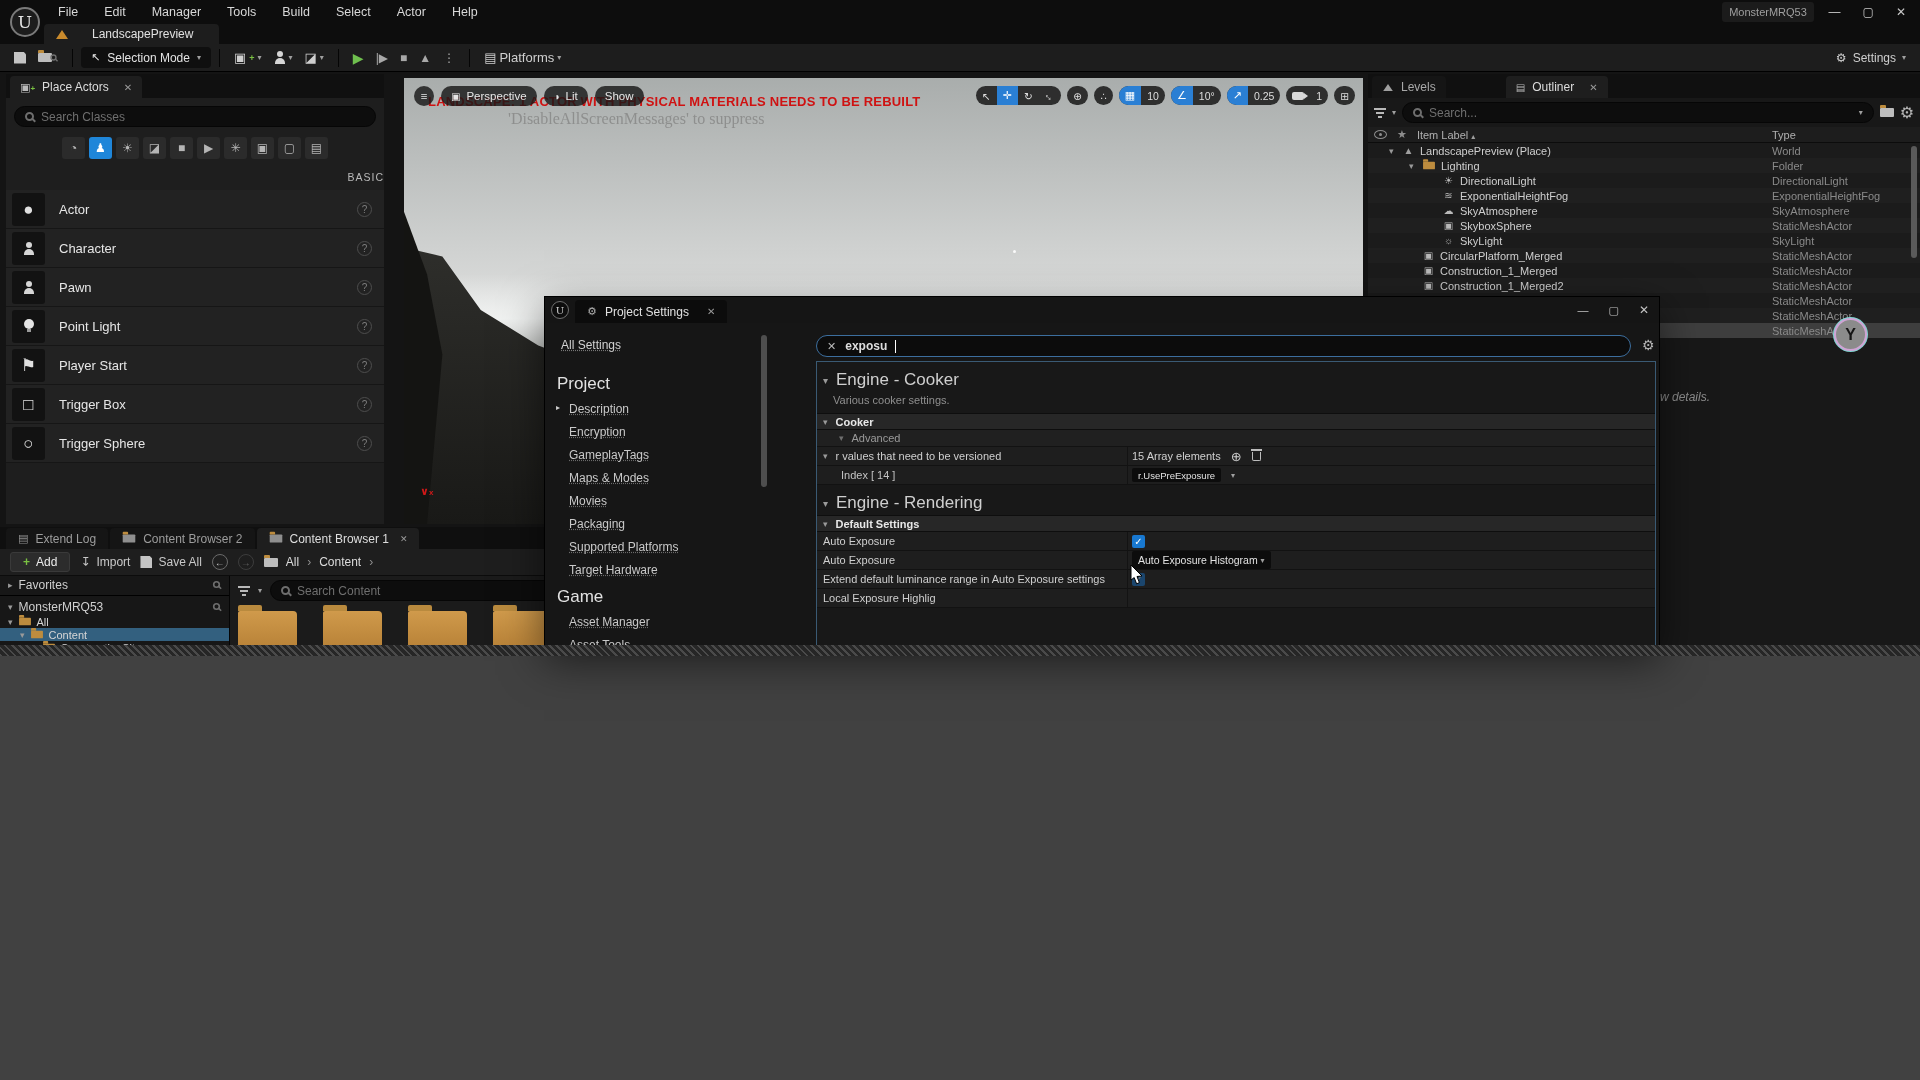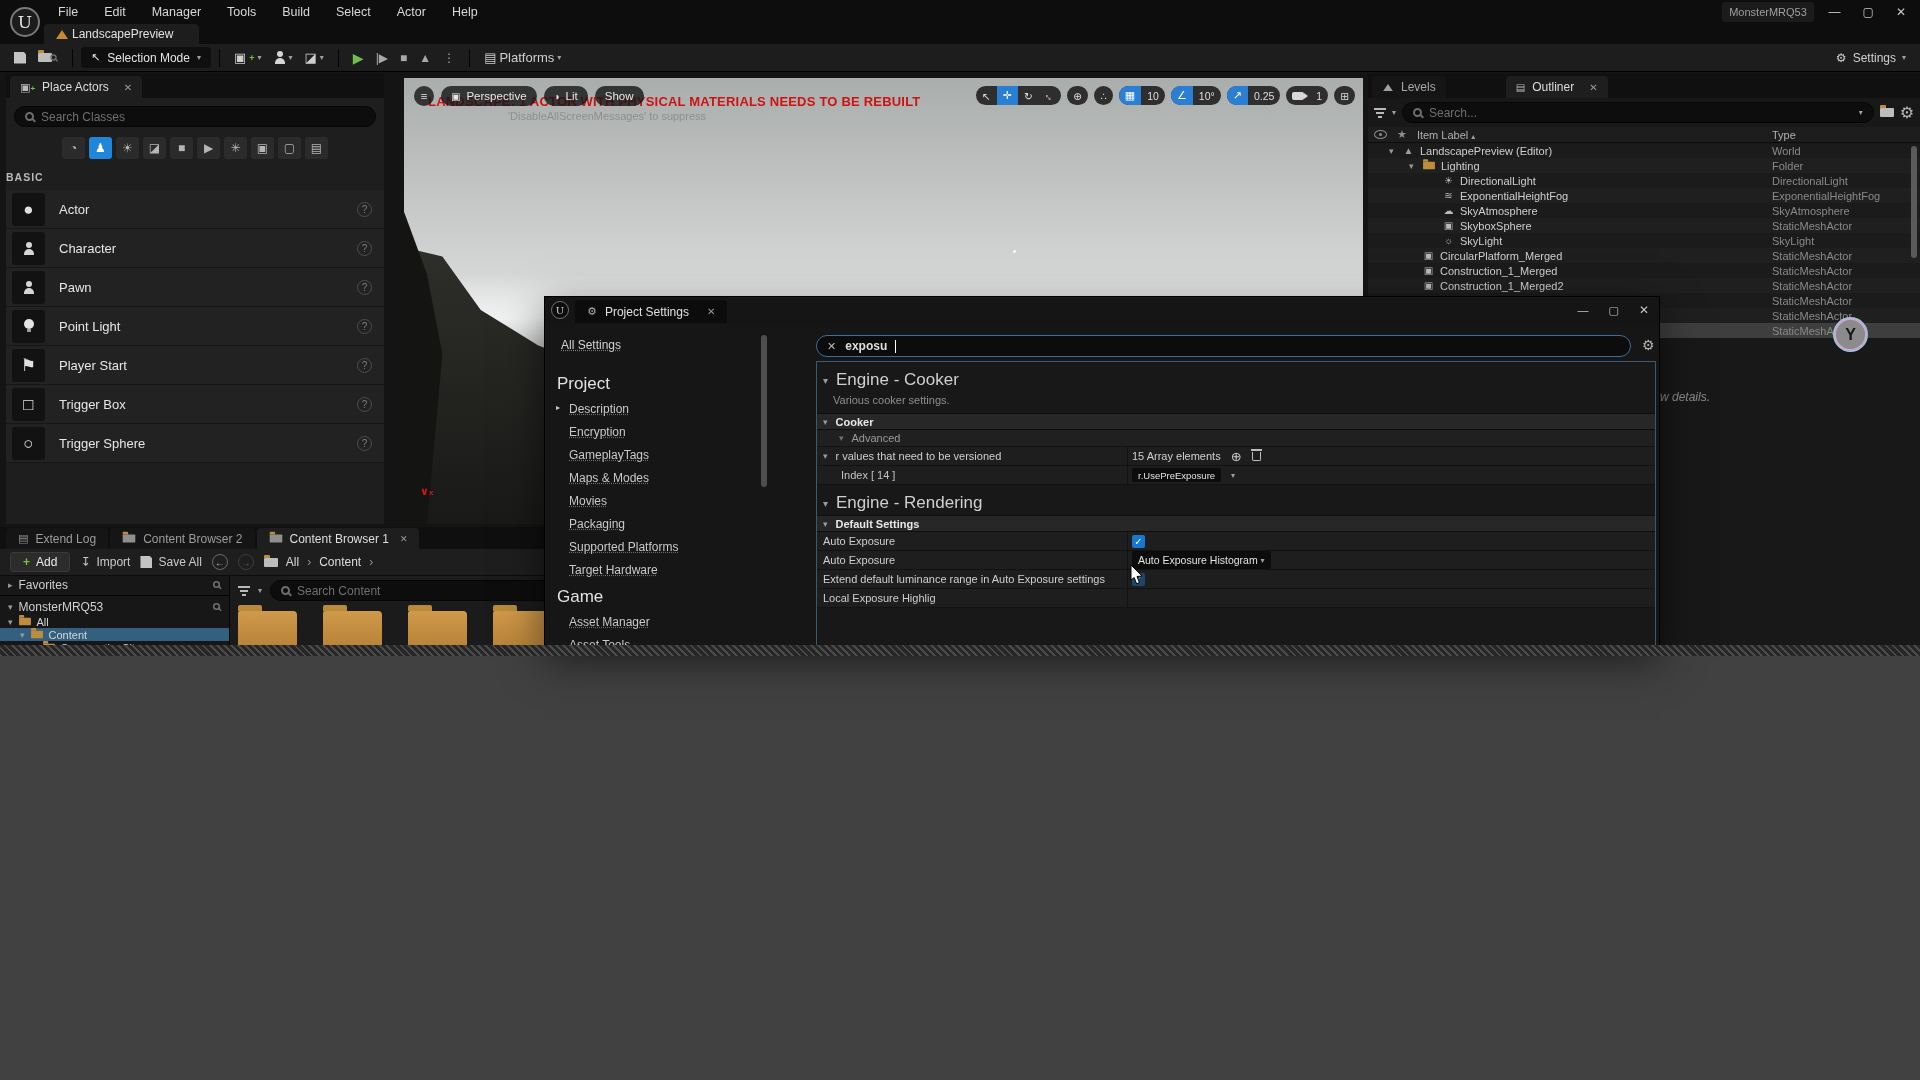--- a/index.html
+++ b/index.html
@@ -34,21 +34,21 @@
   .cam::after{content:"";position:absolute;right:-4px;top:1px;border-top:3px solid transparent;border-bottom:3px solid transparent;border-left:4px solid #d8d8d8;}
   input{background:transparent;border:none;outline:none;color:#dedede;font-family:inherit;font-size:12px;width:100%;}
   input::placeholder{color:#6f6f6f;}
 
   
   .titlebar{position:absolute;left:0;top:0;width:1920px;height:44px;background:#0d0d0d;}
   .ue-logo{position:absolute;left:10px;top:7px;width:30px;height:30px;border-radius:50%;background:#1c1c1c;border:2px solid #7a7a7a;color:#e2e2e2;font-family:"DejaVu Serif",serif;font-size:17px;display:flex;align-items:center;justify-content:center;}
   .menubar{position:absolute;left:50px;top:0;height:24px;display:flex;align-items:center;gap:26px;padding-left:8px;}
   .menu-item{font-size:12.5px;color:#d8d8d8;cursor:default;}
   .leveltab-row{position:absolute;left:44px;top:24px;height:20px;display:flex;}
-  .leveltab{display:flex;align-items:center;gap:4px;background:#1d1d1d;border-radius:4px 4px 0 0;padding:0 26px 0 12px;font-size:12px;color:#e0e0e0;height:20px;}
+  .leveltab{display:flex;align-items:center;gap:24px;background:#1d1d1d;border-radius:4px 4px 0 0;padding:0 26px 0 12px;font-size:12px;color:#e0e0e0;height:20px;}
   .project-pill{position:absolute;left:1722px;top:2px;width:92px;height:20px;background:#1b1b1b;border-radius:3px;color:#9f9f9f;font-size:11px;display:flex;align-items:center;justify-content:center;}
   .win-btns{position:absolute;right:6px;top:0;height:24px;display:flex;align-items:center;gap:22px;padding-right:8px;color:#c9c9c9;font-size:12px;}
 
   
   .toolbar{position:absolute;left:0;top:44px;width:1920px;height:28px;background:#1d1d1d;border-bottom:1px solid #000;display:flex;align-items:center;}
   .tb-sep{width:1px;height:18px;background:#050505;margin:0 8px;}
   .tb-icon{display:flex;align-items:center;gap:3px;padding:0 6px;color:#cfcfcf;font-size:13px;}
   .tb-caret{font-size:8px;color:#9f9f9f;}
   .mode-pill{display:flex;align-items:center;gap:7px;background:#0f0f0f;border-radius:4px;height:21px;padding:0 10px;font-size:12px;color:#e3e3e3;}
   .play{color:#6fbf4e;font-size:14px;}
@@ -60,35 +60,35 @@
   .ptab{display:flex;align-items:center;gap:7px;background:#1e1e1e;border-radius:4px 4px 0 0;height:22px;padding:0 10px;font-size:12px;color:#dcdcdc;}
   .ptab .tab-x{color:#9a9a9a;font-size:10px;margin-left:8px;}
   .search-pill{display:flex;align-items:center;gap:7px;background:#0d0d0d;border-radius:11px;height:21px;padding:0 10px;border:1px solid #060606;}
 
   
   .place-actors{position:absolute;left:6px;top:74px;width:378px;height:450px;background:#1e1e1e;}
   .pa-search{margin:8px 8px 6px 8px;align-items:center;}
   .pa-cats{display:flex;justify-content:center;gap:4px;padding:4px 0;}
   .cat-btn{width:23px;height:22px;border-radius:3px;background:#2b2b2b;display:flex;align-items:center;justify-content:center;color:#b5b5b5;font-size:12px;}
   .cat-btn.sel{background:#1f86d9;color:#fff;}
-  .pa-group{width:100%;text-align:left;font-size:10.5px;font-weight:bold;letter-spacing:1px;color:#b9b9b9;padding:8px 0 7px;}
+  .pa-group{width:100%;text-align:right;font-size:10.5px;font-weight:normal;letter-spacing:1px;color:#b9b9b9;padding:8px 0 7px;}
   .pa-row{display:flex;align-items:center;height:39px;background:#222222;border-bottom:1px solid #161616;position:relative;}
   .pa-tile{width:33px;height:33px;margin-left:6px;background:#121212;border-radius:3px;display:flex;align-items:center;justify-content:center;color:#e0e0e0;font-size:17px;}
   .pa-label{margin-left:14px;font-size:13px;color:#e6e6e6;}
   .pa-help{position:absolute;right:12px;width:15px;height:15px;border-radius:50%;border:1px solid #4d4d4d;color:#7d7d7d;font-size:10px;display:flex;align-items:center;justify-content:center;}
 
   
   .viewport{position:absolute;left:404px;top:78px;width:959px;height:446px;overflow:hidden;background:linear-gradient(#a9adac 0%,#cfd1d0 38%,#dddedd 52%,#b9bbb8 62%,#8f918e 72%,#6e706d 82%);}
   .vp-fog{position:absolute;left:0;top:44%;width:100%;height:18%;background:linear-gradient(rgba(255,255,255,0),rgba(244,246,245,.85) 55%,rgba(255,255,255,0));}
   .vp-structs{position:absolute;left:0;top:0;width:100%;height:100%;}
   .vp-structs div{position:absolute;background:#9a9d99;}
   .vp-terrain{position:absolute;left:0;top:0;width:100%;height:100%;background:linear-gradient(#3b3b37,#191917);clip-path:polygon(0 38%,4% 40%,8% 52%,14% 60%,24% 68%,38% 76%,55% 82%,75% 87%,100% 90%,100% 100%,0 100%);}
   .vp-terrain2{position:absolute;left:0;top:0;width:40%;height:100%;background:#141412;clip-path:polygon(0 30%,6% 44%,10% 62%,6% 100%,0 100%);}
   .vp-warning{position:absolute;left:24px;top:16px;font-size:13px;font-weight:bold;color:#cf1212;letter-spacing:.2px;}
-  .vp-hint{position:absolute;left:104px;top:32px;font-size:11px;color:#8e8f8e;}
+  .vp-hint{position:absolute;left:104px;top:32px;font-size:16px;color:#8e8f8e;font-family:Liberation Serif, serif;}
   .vp-pills{position:absolute;left:10px;top:8px;display:flex;gap:7px;align-items:center;}
   .vp-pill{height:20px;border-radius:10px;background:rgba(24,24,24,.82);color:#e6e6e6;display:flex;align-items:center;font-size:11.5px;padding:0 10px;gap:6px;}
   .vp-pill.round{width:20px;padding:0;justify-content:center;}
   .vp-snaps{position:absolute;right:8px;top:8px;display:flex;gap:6px;align-items:center;}
   .vp-seg{display:flex;height:19px;border-radius:10px;overflow:hidden;background:rgba(24,24,24,.85);}
   .vp-seg span{display:flex;align-items:center;justify-content:center;padding:0 6px;font-size:10.5px;color:#dedede;}
   .vp-seg .on{background:#2a7fd4;color:#fff;font-size:11px;}
   .vp-dot{position:absolute;left:63.5%;top:38.5%;width:3px;height:3px;border-radius:50%;background:#fff;opacity:.9;}
   .vp-gizmo{position:absolute;left:16px;top:407px;color:#d01818;font-size:11px;font-weight:bold;}
 
@@ -441,21 +441,21 @@
     <div class="ol-hdr">
       <span style="margin-left:6px"><i class="eye"></i></span>
       <span style="margin-left:10px;color:#8d8d8d">★</span>
       <span style="margin-left:10px"><span>Item Label</span> <span class="tb-caret">▴</span></span>
       <span class="col-type">Type</span>
     </div>
     <div class="ol-rows" id="ol-rows">
           <div class="ol-row" style="padding-left: 34px;">
             <i class="tri" style="left: 21px;">▾</i>
             <i class="ic level-icon" style="color: rgb(159, 159, 159);">▲</i>
-            <span class="ol-label">LandscapePreview (Editor)</span>
+            <span class="ol-label">LandscapePreview (Place)</span>
             <span class="ol-type">World</span>
           </div>
           <div class="ol-row" style="padding-left: 54px;">
             <i class="tri" style="left: 41px;">▾</i>
             <i class="fold" style="transform: scale(0.85);"></i>
             <span class="ol-label">Lighting</span>
             <span class="ol-type">Folder</span>
           </div>
           <div class="ol-row" style="padding-left: 74px;">
             <i class="ic directional-light-icon">☀</i>

